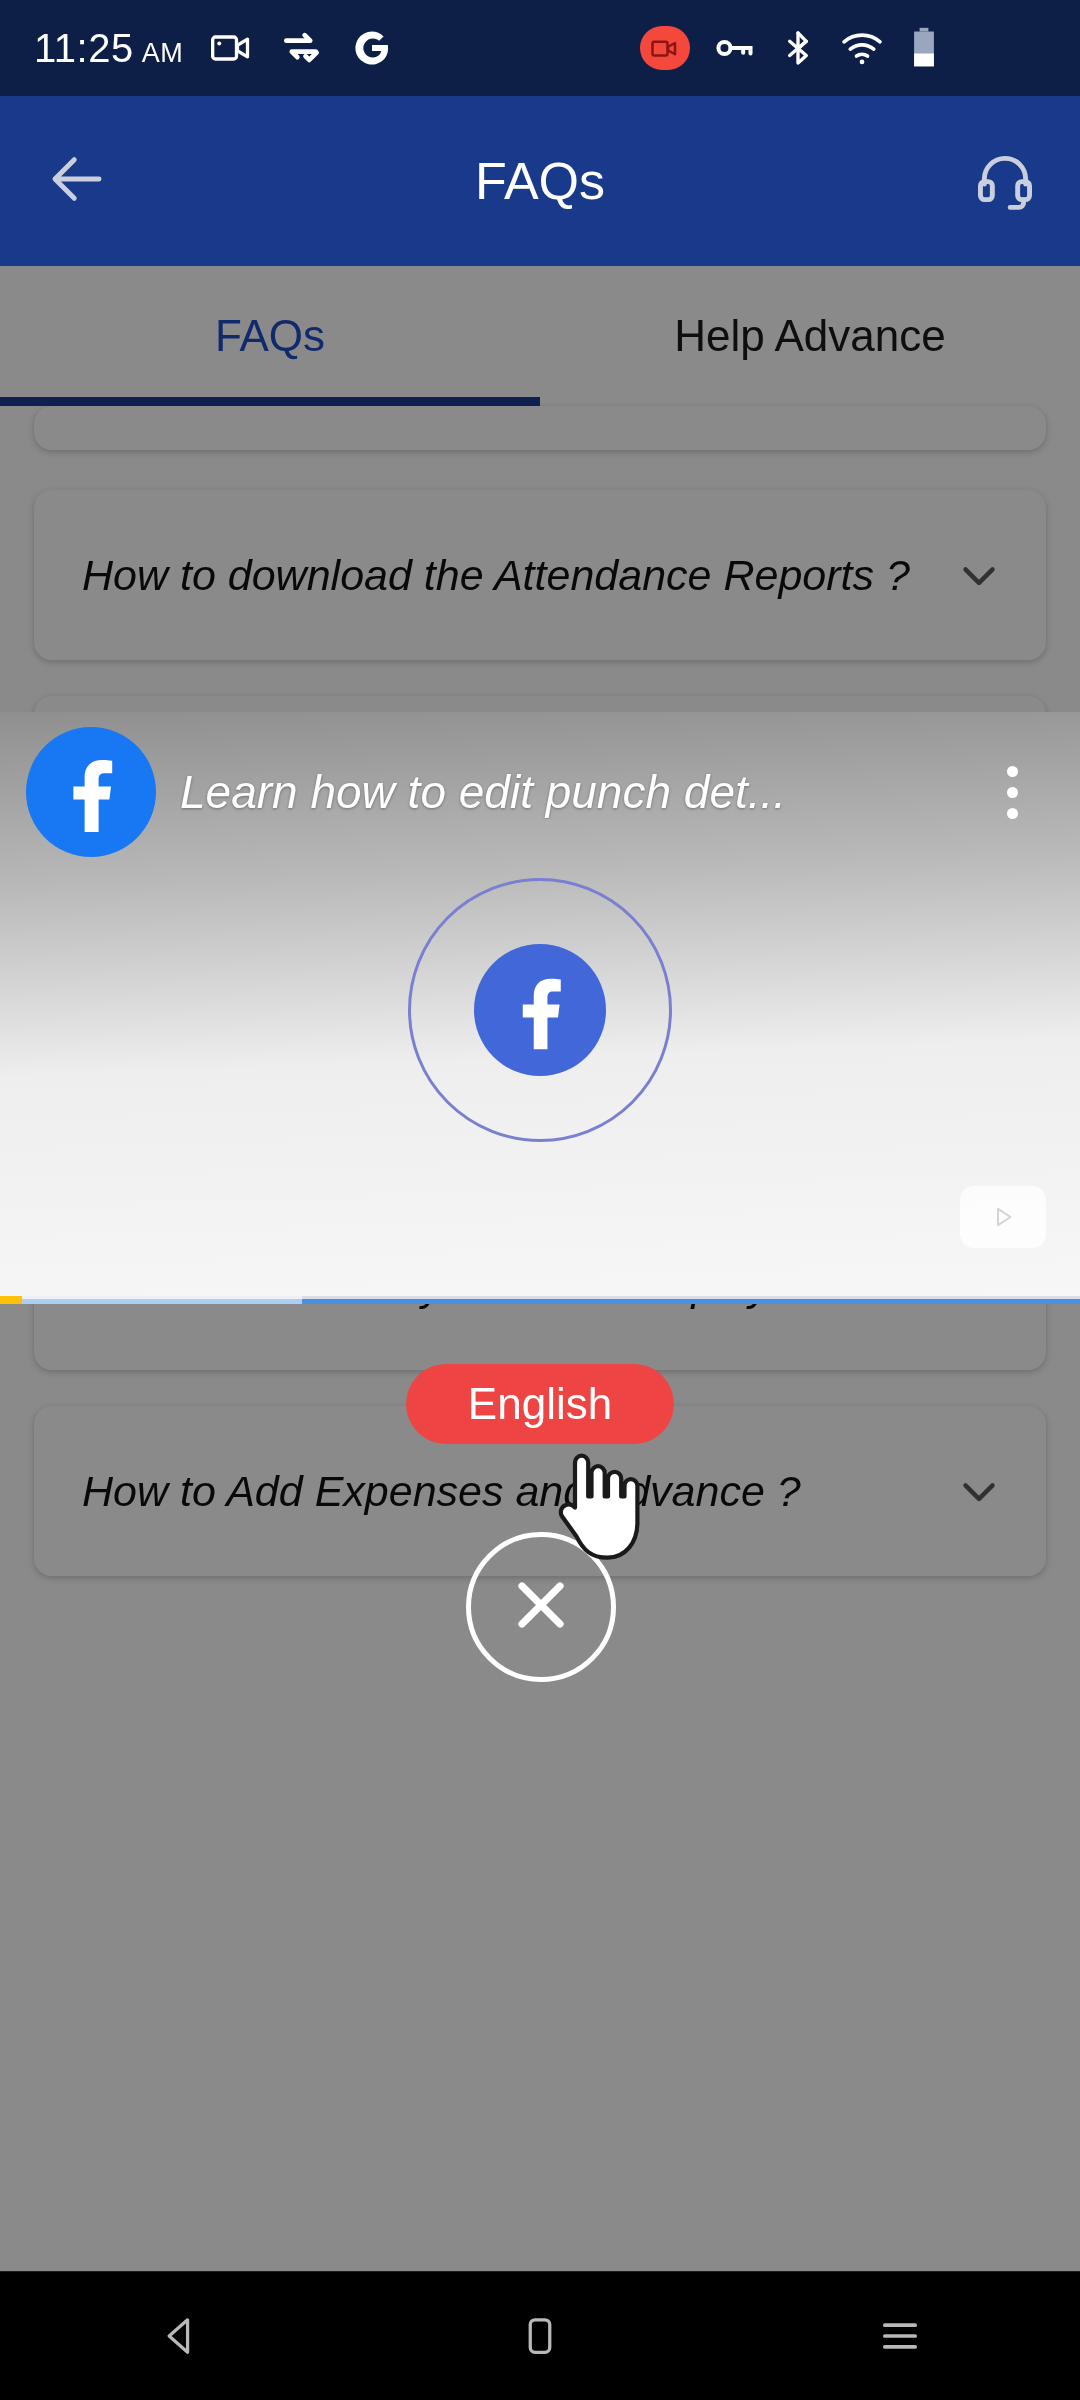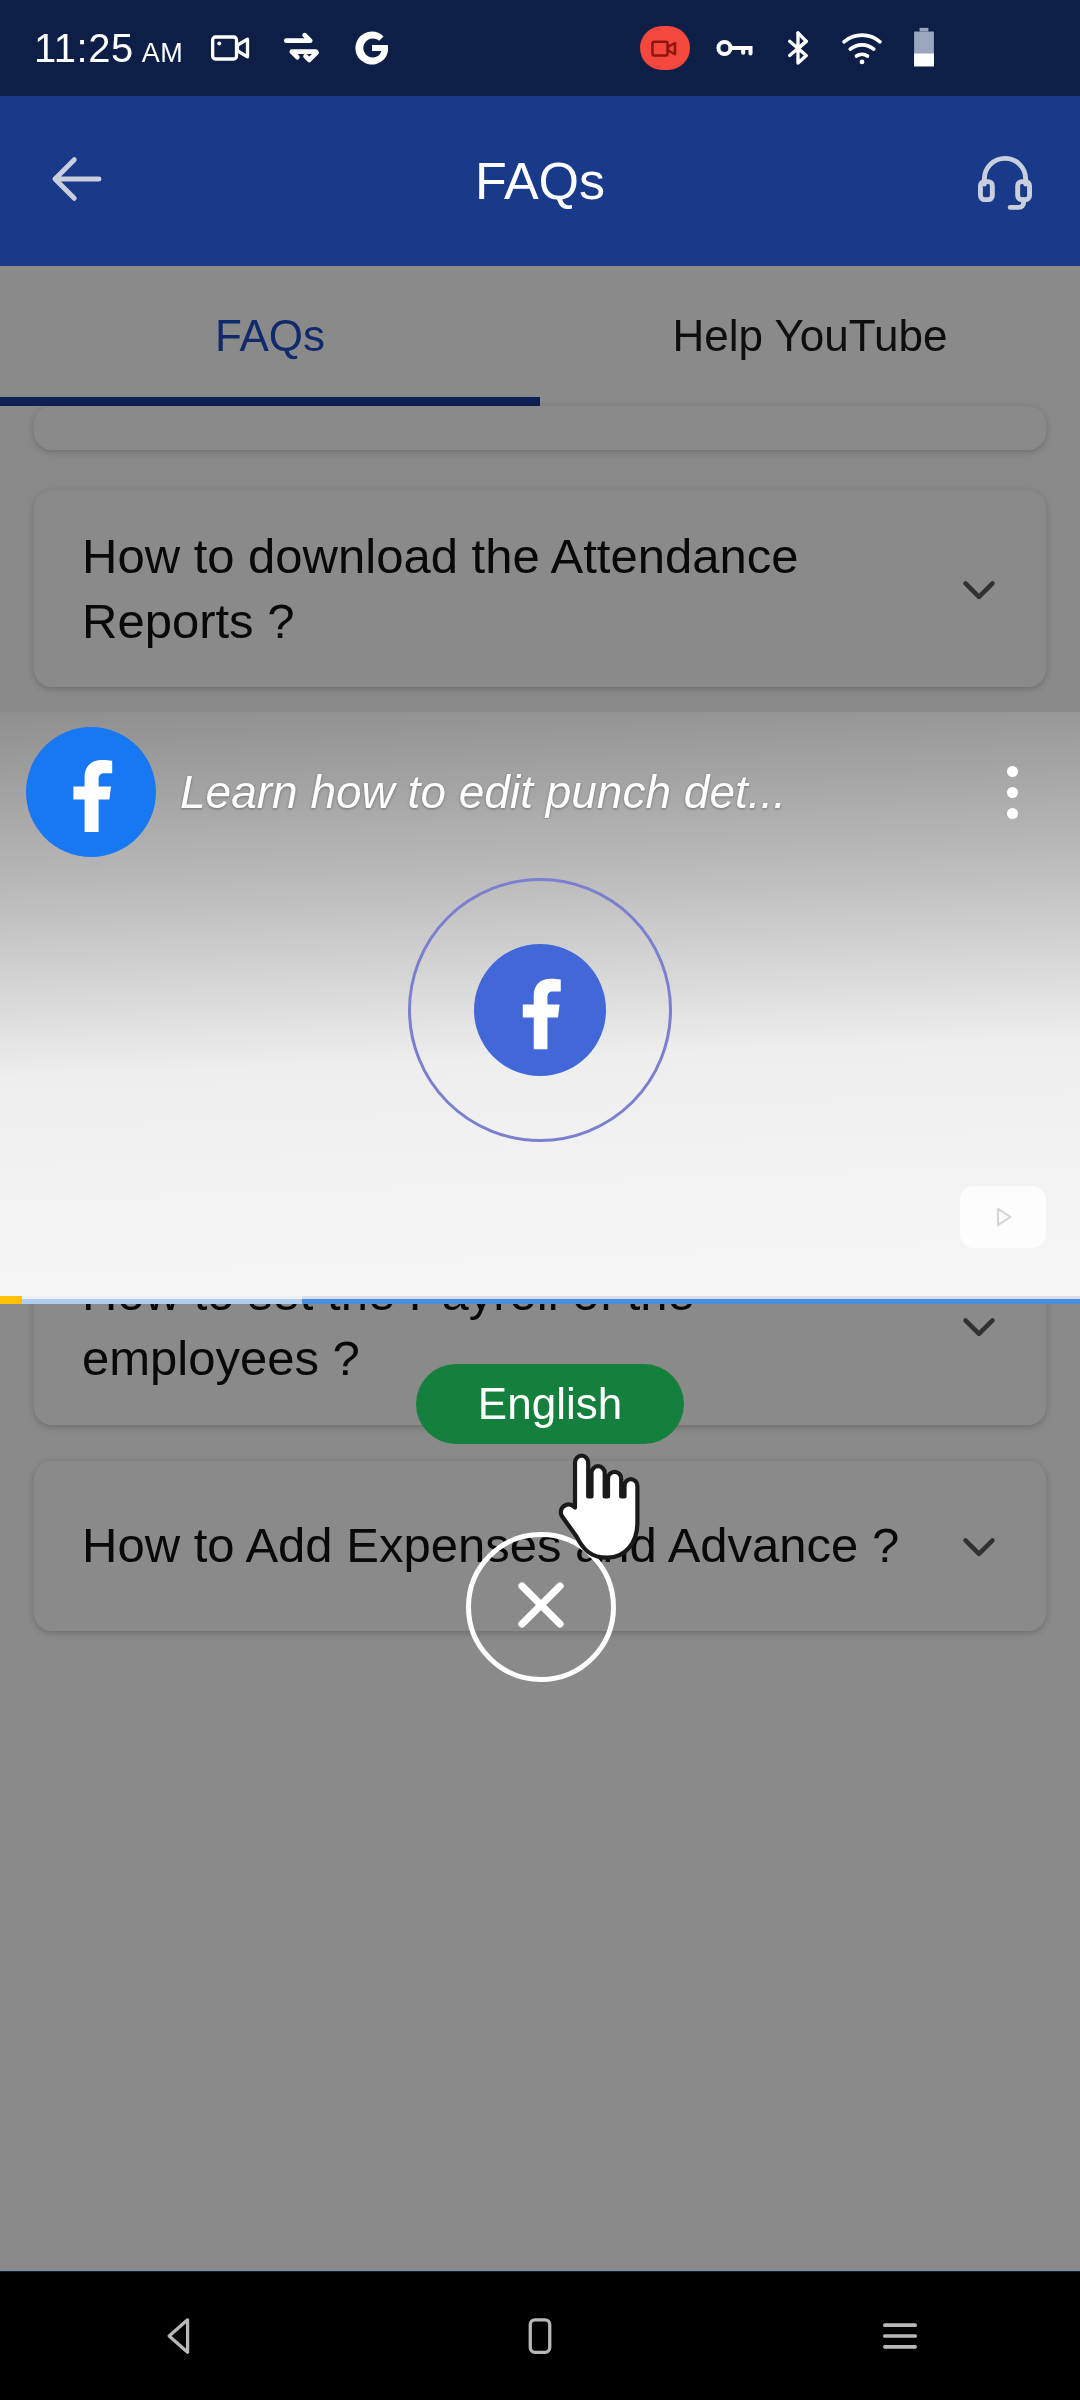--- a/index.html
+++ b/index.html
@@ -97,22 +97,22 @@
     margin-bottom: 36px;
     min-height: 170px;
     display: flex; align-items: center;
     padding: 34px 40px 34px 48px;
   }
   .faq-card.partial {
     min-height: 44px; height: 44px; padding: 0;
     margin-bottom: 40px; overflow: hidden;
   }
   .faq-q {
-    flex: 1; font-size: 49px; color: #111111;
-    line-height: 1.32; padding-right: 30px;
+    flex: 1; font-size: 43px; color: #111111;
+    line-height: 1.32; padding-right: 30px; font-style: italic;
   }
   .chev { width: 54px; height: 54px; flex: 0 0 auto; }
 
   
   .video-card {
     background: #ffffff; border-radius: 18px;
     box-shadow: 0 2px 7px rgba(0,0,0,0.22);
     margin-bottom: 36px;
     padding: 26px 28px 30px 28px;
   }
@@ -248,23 +248,23 @@
     position: absolute; left: 0; bottom: 0; height: 8px;
     background: #ffc107;
   }
   #yt-prog-line {
     position: absolute; left: 0; bottom: 0;
     width: 1080px; height: 5px; background: #4a90e2;
   }
 
   
   #english-chip {
-    position: absolute; left: 416px; top: 1364px;
+    position: absolute; left: 406px; top: 1364px;
     width: 268px; height: 80px; border-radius: 48px;
-    background: #15803d;
+    background: #ef4444;
     display: flex; align-items: center; justify-content: center;
     color: #ffffff; font-size: 44px;
     z-index: 40;
   }
   #close-btn {
     position: absolute; left: 466px; top: 1532px;
     width: 150px; height: 150px; border-radius: 50%;
     border: 5px solid #ffffff;
     display: flex; align-items: center; justify-content: center;
     z-index: 40;
@@ -369,21 +369,21 @@
         <rect x="16.9" y="13" width="4.6" height="7" rx="1.6" stroke="#c9cfdd" stroke-width="1.9"></rect>
         <path d="M19.2 20v1.2a1.8 1.8 0 0 1-1.8 1.8H14" stroke="#c9cfdd" stroke-width="1.9" stroke-linecap="round"></path>
       </svg>
     </div>
   </div>
 
   <div id="content">
 
     <div id="tabs">
       <div class="tab active">FAQs</div>
-      <div class="tab inactive">Help YouTube</div>
+      <div class="tab inactive">Help Advance</div>
       <div id="tab-indicator"></div>
     </div>
 
     <div id="faq-list">
 
       <div class="faq-card partial"></div>
 
       <div class="faq-card">
         <div class="faq-q">How to download the Attendance Reports ?</div>
         <span class="chev">

